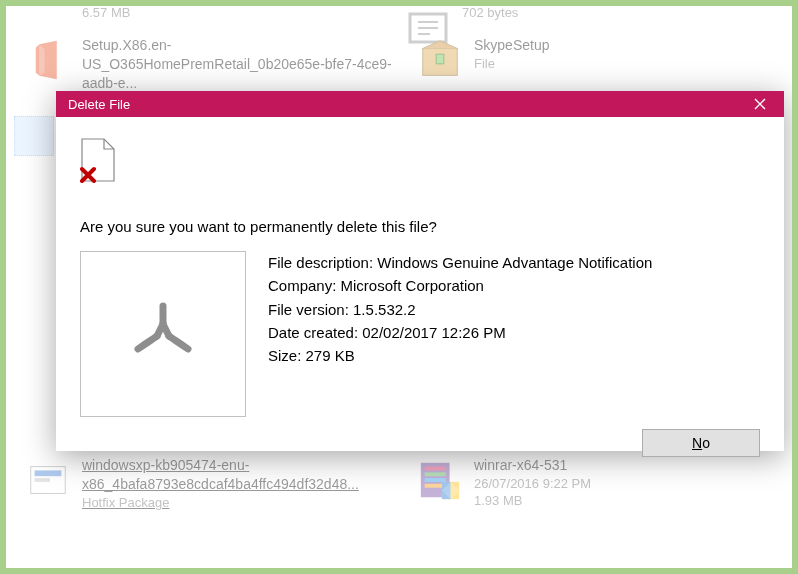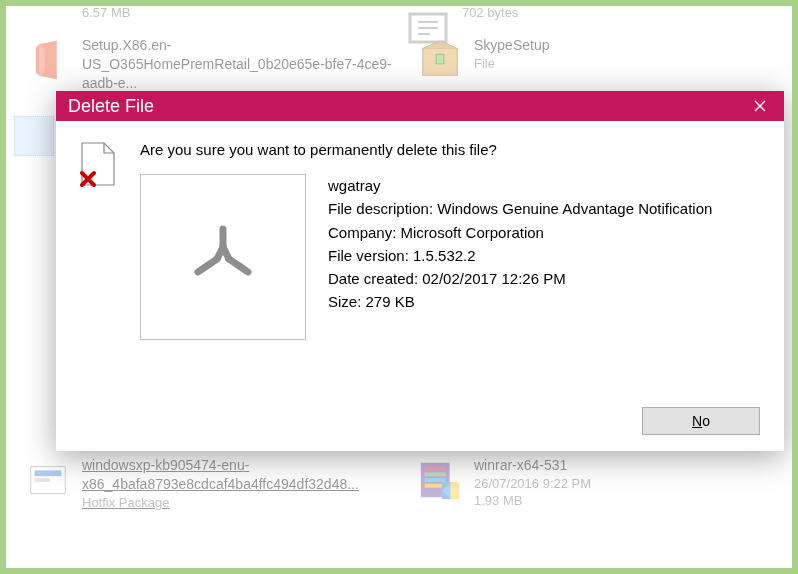--- a/index.html
+++ b/index.html
@@ -61,41 +61,42 @@
     flex-direction: column;
   }
   .titlebar {
     height: 30px;
     background: #c2185b;
     color: #fff;
     display: flex;
     align-items: center;
     justify-content: space-between;
     padding: 0 4px 0 12px;
-    font-size: 18px;
+    font-size: 13px;
   }
   .close-btn {
     width: 40px;
     height: 26px;
     display: flex;
     align-items: center;
     justify-content: center;
     color: #fff;
     font-size: 16px;
   }
 
   .dialog-body {
     flex: 1;
     padding: 20px 24px 16px 24px;
     display: flex;
     flex-direction: column;
   }
   .body-top {
     display: flex;
-    gap: 20px;
+    gap: 32px;
+    flex-direction: column;
   }
   .page-icon { width: 40px; flex: none; }
   .page-icon svg { width: 36px; height: 46px; }
   .msg-col { flex: 1; }
   .prompt { font-size: 15px; color: #000; margin-bottom: 16px; }
   .preview-row { display: flex; gap: 22px; align-items: flex-start; }
   .preview-box {
     width: 166px;
     height: 166px;
     border: 1px solid #c0c0c0;
@@ -271,21 +272,20 @@
               <g stroke="#333" stroke-width="7" stroke-linecap="round" fill="none">
                 <path d="M50 22 C50 34 50 36 50 40"></path>
                 <path d="M25 65 C35 58 40 55 44 52"></path>
                 <path d="M75 65 C65 58 60 55 56 52"></path>
                 <path d="M50 40 C48 44 46 48 44 52"></path>
                 <path d="M50 40 C52 44 54 48 56 52"></path>
               </g>
             </svg>
           </div>
           <div class="details">
-            <div>wgatray</div>
             <div><span>File description:</span> <span>Windows Genuine Advantage Notification</span></div>
             <div><span>Company:</span> <span>Microsoft Corporation</span></div>
             <div><span>File version:</span> <span>1.5.532.2</span></div>
             <div><span>Date created:</span> <span>02/02/2017 12:26 PM</span></div>
             <div><span>Size:</span> <span>279 KB</span></div>
           </div>
         </div>
       </div>
     </div>
 

